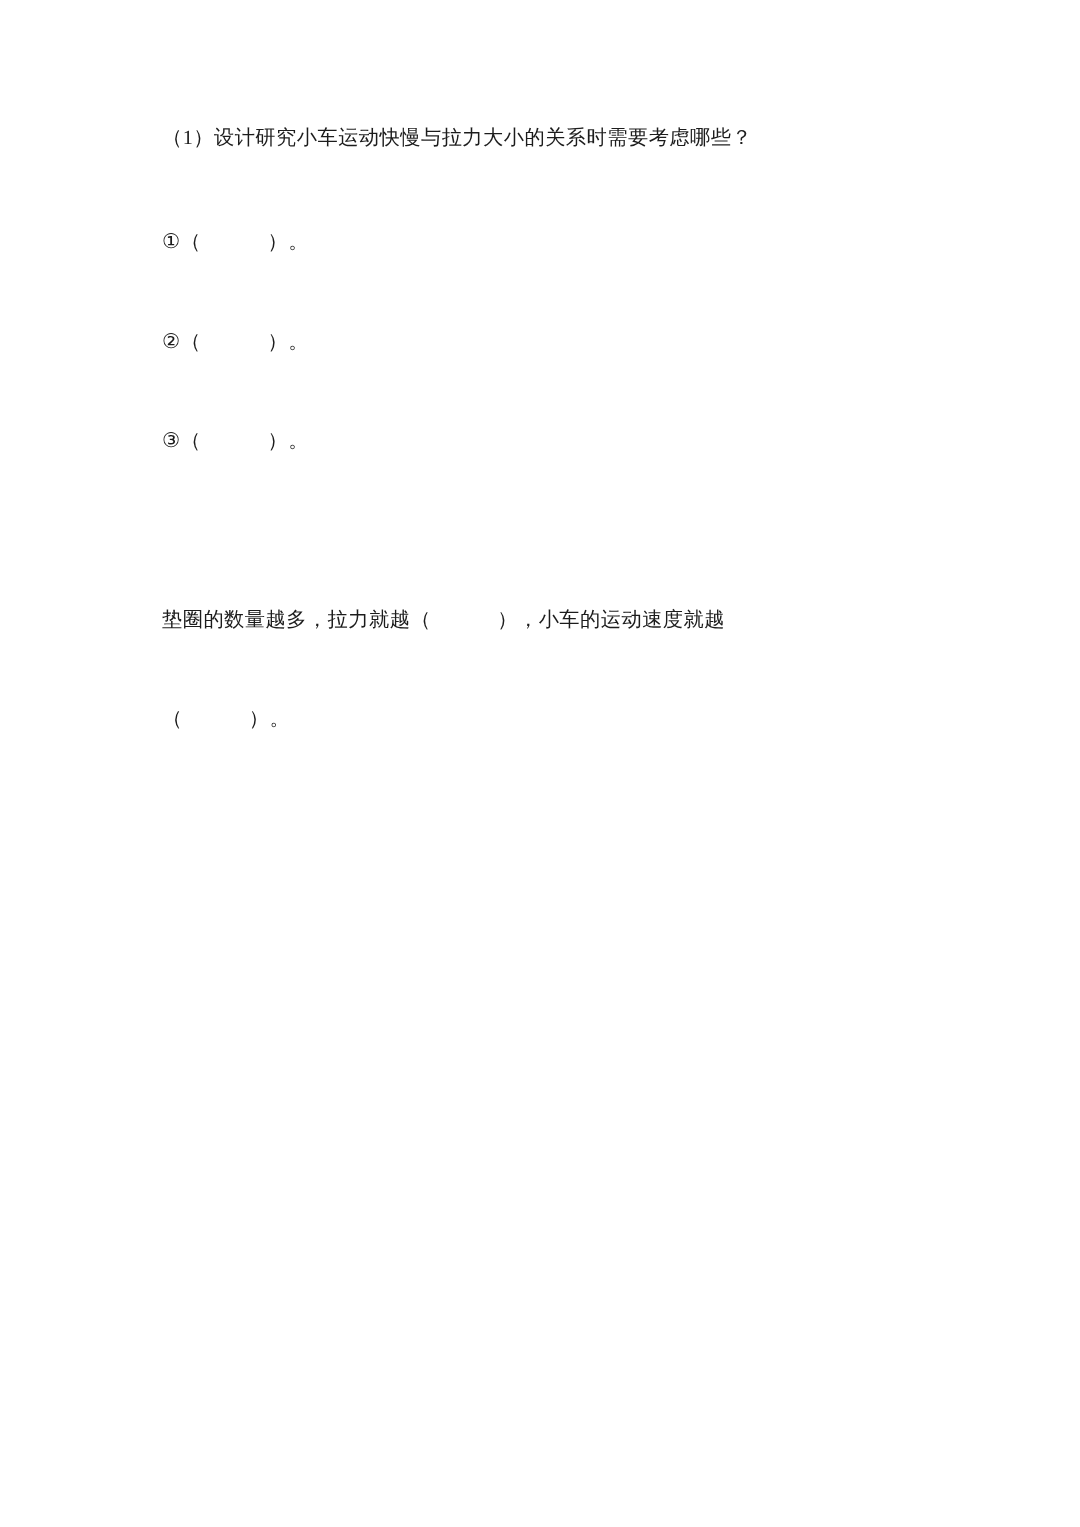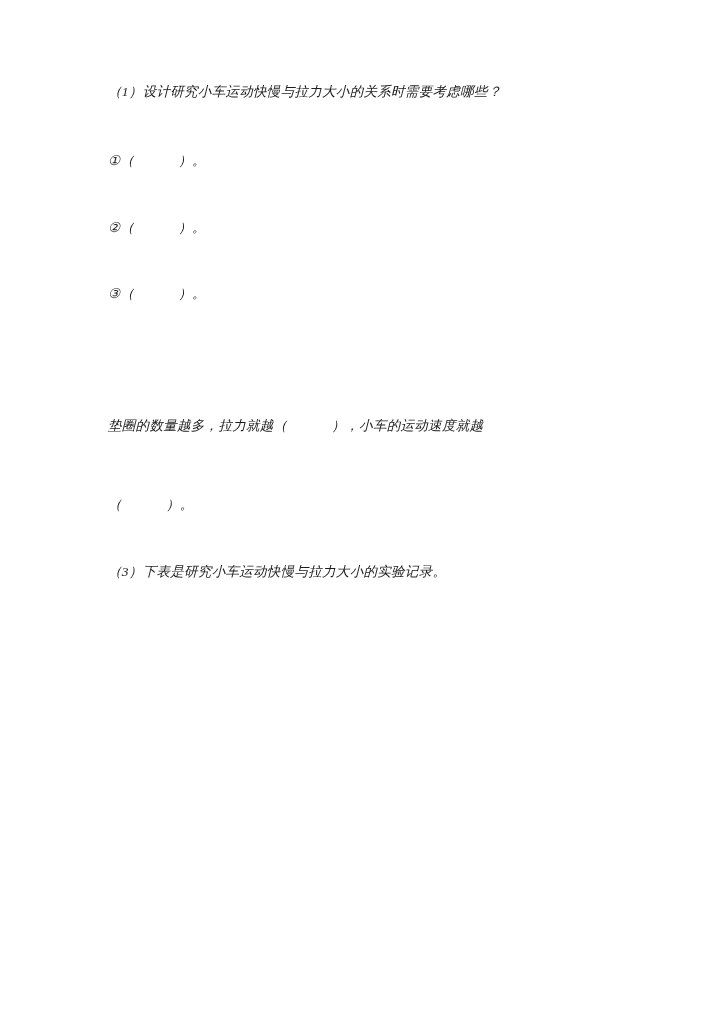--- a/index.html
+++ b/index.html
@@ -29,30 +29,29 @@
     left: 108px;
     top: 82px;
     width: 512px;
   }
   .q-line {
     font-size: 13.5px;
     line-height: 1.5;
     color: #1c1c1c;
     white-space: pre-wrap;
     letter-spacing: 0.3px;
-    font-style: italic;
   }
   .gap-lg { height: 49px; }
   .gap-md { height: 46px; }
   .gap-sm { height: 42px; }
   .indent-sub {
     padding-left: 0px;
   }
   .wrap-line {
-    margin-top: 17px;
+    margin-top: 4px;
   }
 </style>
 </head>
 <body>
 
 <div class="page">
   <div class="content">
 
     <div class="q-line">（1）设计研究小车运动快慢与拉力大小的关系时需要考虑哪些？</div>
     <div class="gap-lg"></div>
@@ -67,16 +66,15 @@
     <div class="gap-md"></div>
 
     <div class="gap-lg"></div>
 
     <div class="q-line wrap-line">垫圈的数量越多，拉力就越（            ），小车的运动速度就越</div>
     <div class="gap-sm"></div>
 
     <div class="q-line wrap-line">（            ）。</div>
     <div class="gap-md"></div>
 
-    <div class="q-line">（3）下表是研究小车运动快慢与拉力大小的实验记录。</div>
 
   </div>
 </div>
 
 </body></html>

